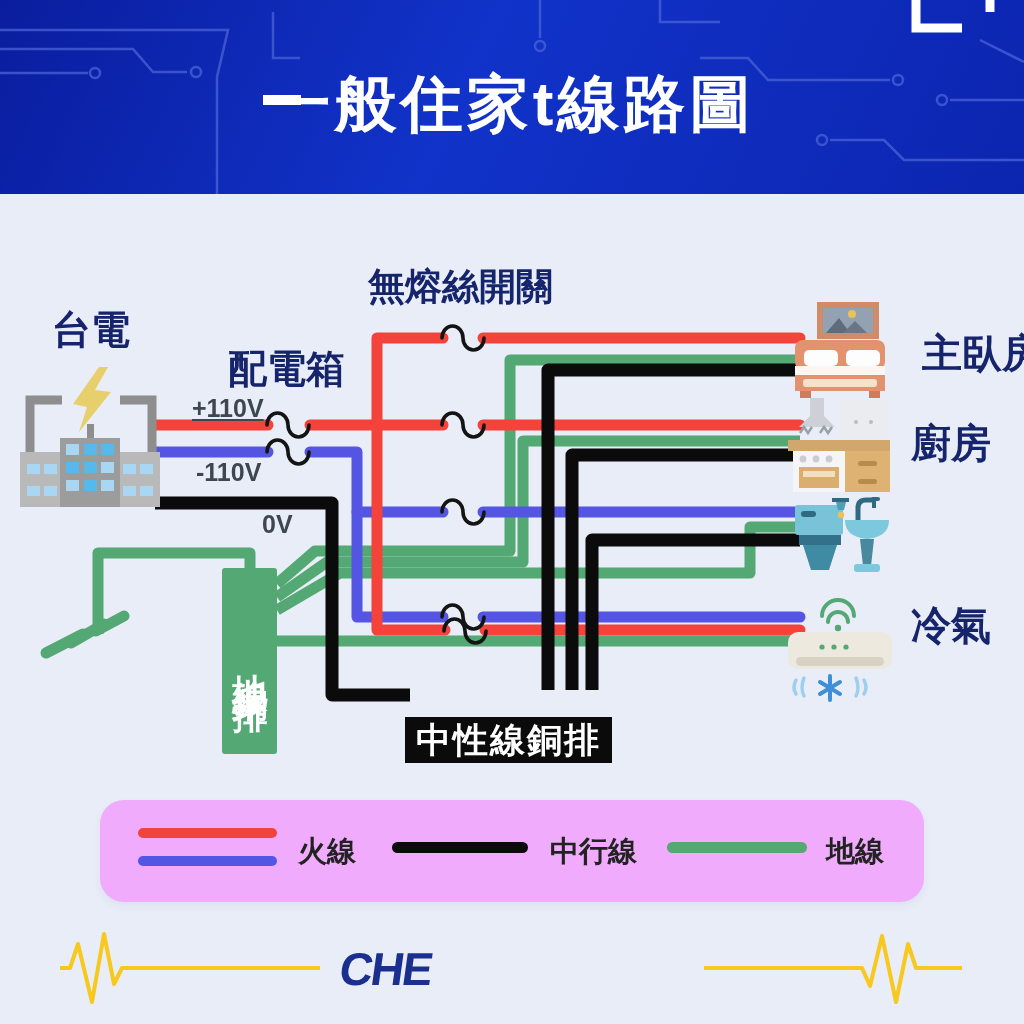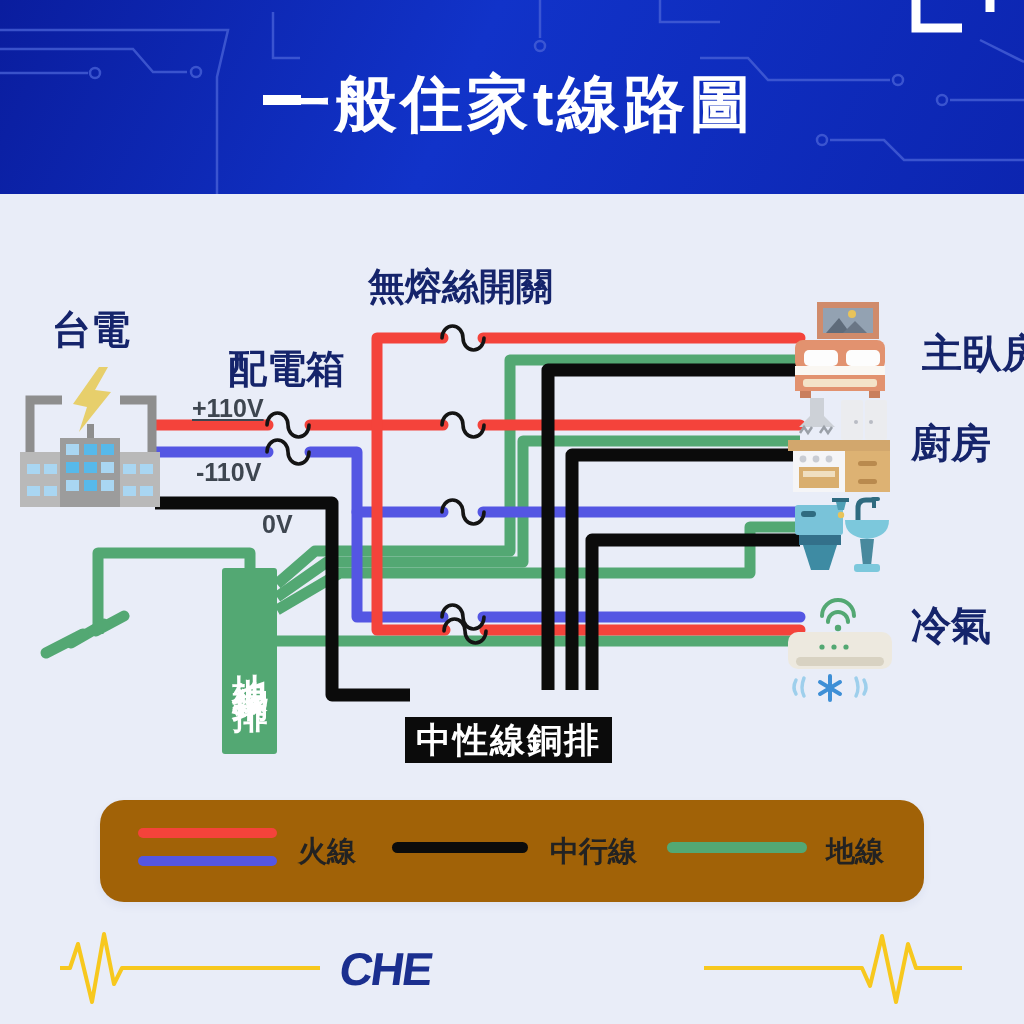--- a/index.html
+++ b/index.html
@@ -16,21 +16,21 @@
   .lbl{position:absolute;color:#15246B;font-weight:700;white-space:nowrap;}
   .volt{position:absolute;color:#3E4650;font-weight:800;font-size:25px;white-space:nowrap;}
   .room-lbl{font-size:40px;}
   .ground-bar{position:absolute;left:222px;top:568px;width:55px;height:186px;background:#53A873;
               color:#fff;font-weight:800;font-size:35px;display:flex;align-items:center;justify-content:center;
               writing-mode:vertical-rl;text-orientation:upright;letter-spacing:8px;border-radius:3px;}
   .neutral-bar{position:absolute;left:405px;top:717px;width:207px;height:46px;background:#0B0B0B;
                color:#fff;font-weight:800;font-size:35px;display:flex;align-items:center;justify-content:center;
                letter-spacing:2px;}
   
-  .legend{position:absolute;left:100px;top:800px;width:824px;height:102px;background:#a16207;
+  .legend{position:absolute;left:100px;top:800px;width:824px;height:102px;background:#f0abfc;
           border-radius:24px;box-shadow:0 4px 10px rgba(30,50,120,0.06);}
   .legend .sw{position:absolute;border-radius:6px;}
   .legend .cap{position:absolute;color:#222;font-weight:800;font-size:29px;}
   
   .footer-logo{position:absolute;left:340px;top:942px;color:#1B2F8F;font-size:46px;font-weight:800;
                transform:skewX(-8deg);letter-spacing:-2px;}
   .footer-company{position:absolute;left:425px;top:950px;color:#1B2F8F;font-size:33px;font-weight:800;
                   letter-spacing:9px;white-space:nowrap;}
 </style>
 </head>

